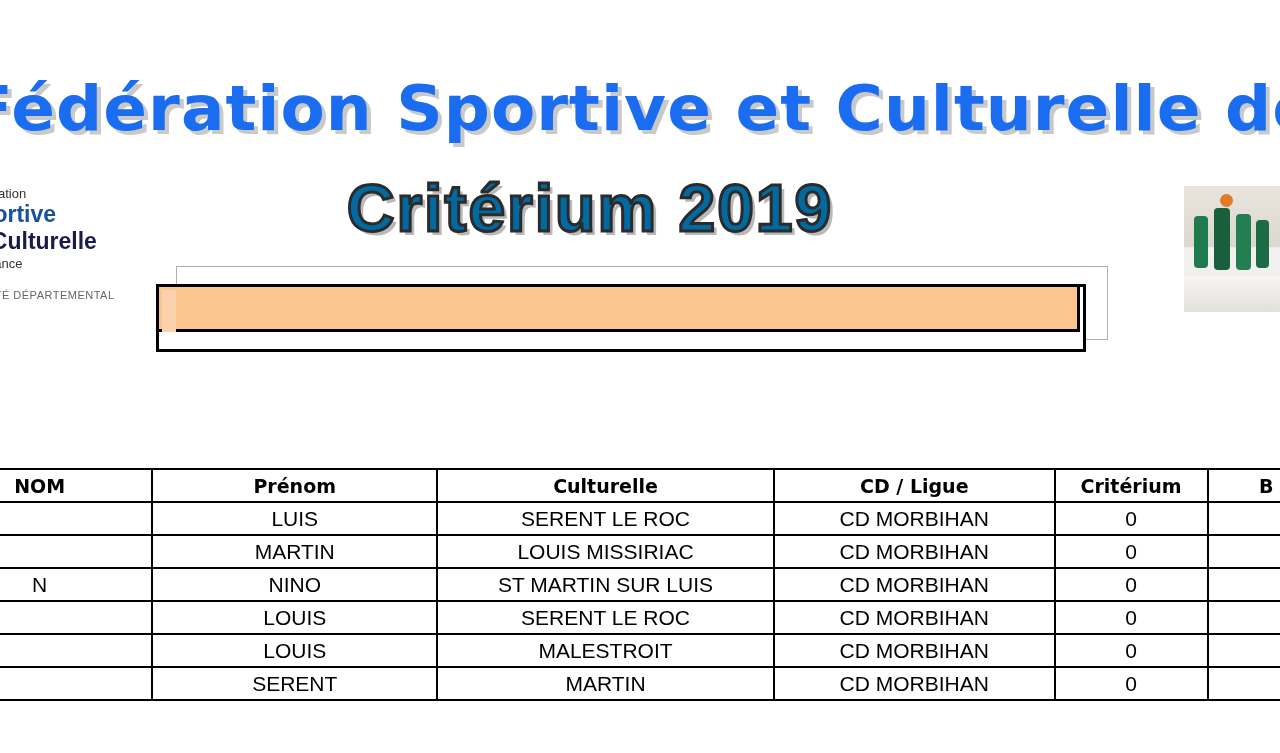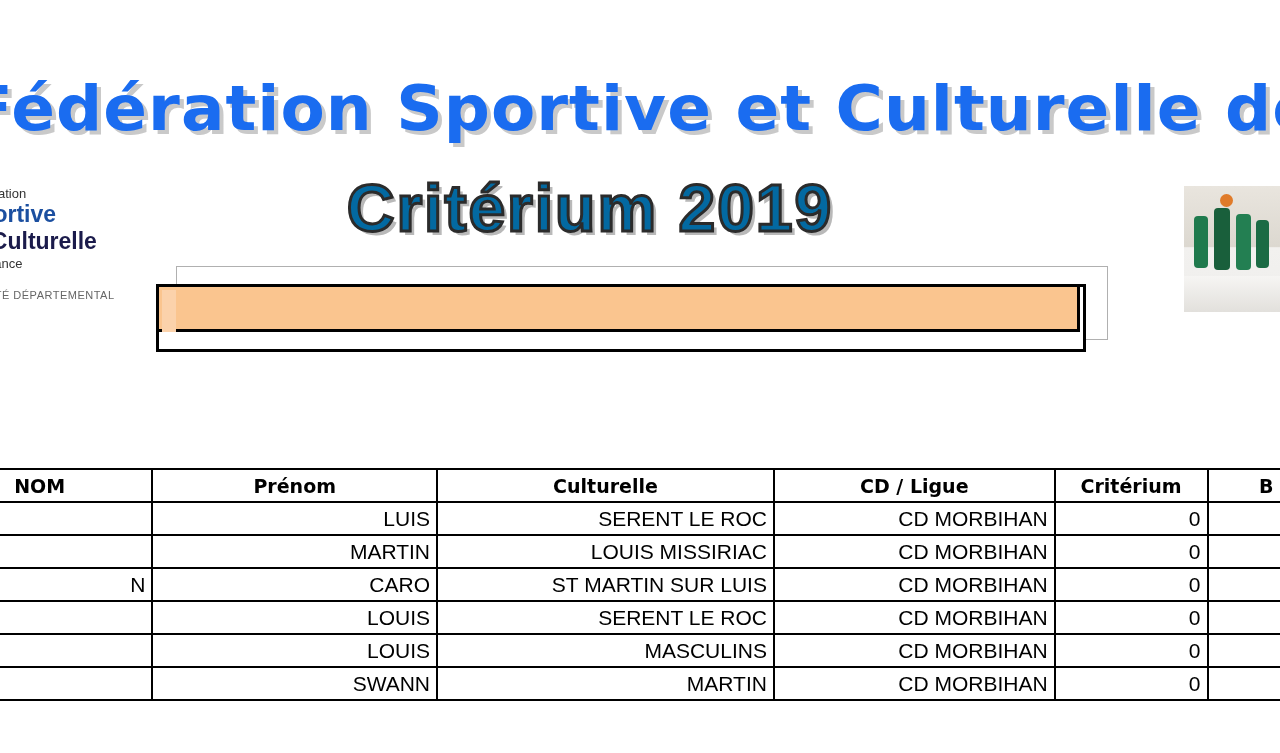--- a/index.html
+++ b/index.html
@@ -166,21 +166,21 @@
     box-sizing: border-box;
     white-space: nowrap;
     overflow: hidden;
   }
   table.results th {
     text-align: center;
     font-weight: bold;
     font-family: "DejaVu Sans", sans-serif;
     font-size: 19px;
   }
-  table.results td { text-align: right; margin-top: 48px; }
+  table.results td { text-align: center; margin-top: 48px; }
   td.num { text-align: center; }
 
   col.c-nom { width: 230px; }
   col.c-prenom { width: 290px; }
   col.c-asso { width: 340px; }
   col.c-cd { width: 284px; }
   col.c-ath { width: 154px; }
   col.c-b { width: 120px; }
 </style>
 </head>
@@ -249,45 +249,45 @@
       <tr>
         <td></td>
         <td>MARTIN</td>
         <td>LOUIS MISSIRIAC</td>
         <td>CD MORBIHAN</td>
         <td class="num">0</td>
         <td class="num"></td>
       </tr>
       <tr>
         <td>N</td>
-        <td>CARO</td>
+        <td>NINO</td>
         <td>ST MARTIN SUR LUIS</td>
         <td>CD MORBIHAN</td>
         <td class="num">0</td>
         <td class="num"></td>
       </tr>
       <tr>
         <td></td>
         <td>LOUIS</td>
         <td>SERENT LE ROC</td>
         <td>CD MORBIHAN</td>
         <td class="num">0</td>
         <td class="num"></td>
       </tr>
       <tr>
         <td></td>
         <td>LOUIS</td>
-        <td>MASCULINS</td>
-        <td>CD MORBIHAN</td>
-        <td class="num">0</td>
-        <td class="num"></td>
-      </tr>
-      <tr>
-        <td></td>
-        <td>SWANN</td>
+        <td>MALESTROIT</td>
+        <td>CD MORBIHAN</td>
+        <td class="num">0</td>
+        <td class="num"></td>
+      </tr>
+      <tr>
+        <td></td>
+        <td>SERENT</td>
         <td>MARTIN</td>
         <td>CD MORBIHAN</td>
         <td class="num">0</td>
         <td class="num"></td>
       </tr>
     </tbody>
   </table>
 </div>
 
 </body></html>

